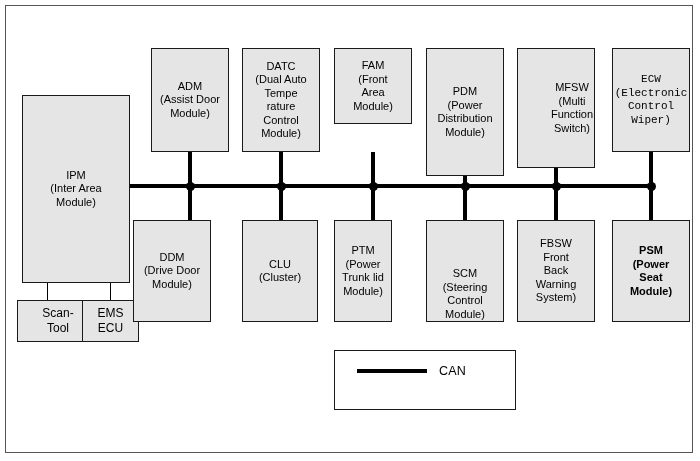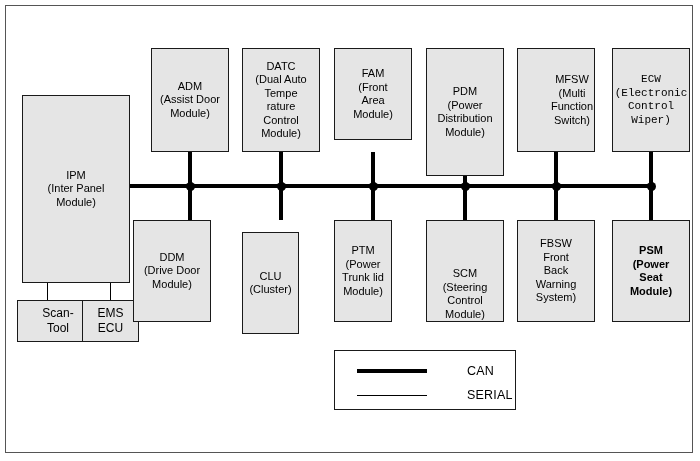--- a/index.html
+++ b/index.html
@@ -99,21 +99,21 @@
     background: #000000;
   }
   .legend-swatch-serial {
     width: 70px;
     height: 1px;
     background: #000000;
   }
   .legend-text {
     font-size: 12.5px;
     color: #000000;
-    margin-left: 40px;
+    margin-left: 12px;
     letter-spacing: 0.2px;
   }
 </style>
 </head>
 <body>
 
 <div id="canvas">
   <div class="frame"></div>
 
   <div class="can-h" style="left:130px; top:184px; width:524px;"></div>
@@ -137,21 +137,21 @@
   <div class="node-dot" style="left:368.5px; top:181.5px;"></div>
   <div class="node-dot" style="left:460.5px; top:181.5px;"></div>
   <div class="node-dot" style="left:551.5px; top:181.5px;"></div>
   <div class="node-dot" style="left:646.5px; top:181.5px;"></div>
 
   <div class="serial-v" style="left:47px; top:283px; height:18px;"></div>
   <div class="serial-v" style="left:110px; top:283px; height:18px;"></div>
 
   <div class="node" style="left:22px; top:95px; width:108px; height:188px;">
     <span class="label">IPM
-(Inter Panel
+(Inter Area
 Module)</span>
   </div>
 
   <div class="node small" style="left:17px; top:300px; width:82px; height:42px;">
     <span class="label">Scan-
 Tool</span>
   </div>
   <div class="node small" style="left:82px; top:300px; width:57px; height:42px;">
     <span class="label">EMS
 ECU</span>
@@ -163,51 +163,51 @@
 Module)</span>
   </div>
   <div class="node" style="left:242px; top:48px; width:78px; height:104px;">
     <span class="label">DATC
 (Dual Auto
 Tempe
 rature
 Control
 Module)</span>
   </div>
-  <div class="node" style="left:334px; top:48px; width:78px; height:92px;">
+  <div class="node" style="left:334px; top:48px; width:78px; height:76px;">
     <span class="label">FAM
 (Front
 Area
 Module)</span>
   </div>
   <div class="node" style="left:426px; top:48px; width:78px; height:128px;">
     <span class="label">PDM
 (Power
 Distribution
 Module)</span>
   </div>
-  <div class="node" style="left:517px; top:48px; width:78px; height:104px;padding-left:32px;">
+  <div class="node" style="left:517px; top:48px; width:78px; height:120px;padding-left:32px;">
     <span class="label">MFSW
 (Multi
 Function
 Switch)</span>
   </div>
   <div class="node" style="left:612px; top:48px; width:78px; height:104px;font-family:Liberation Mono, monospace;">
     <span class="label">ECW
 (Electronic
 Control
 Wiper)</span>
   </div>
 
   <div class="node" style="left:133px; top:220px; width:78px; height:102px;">
     <span class="label">DDM
 (Drive Door
 Module)</span>
   </div>
-  <div class="node" style="left:242px; top:232px; width:57px; height:102px;">
+  <div class="node" style="left:242px; top:220px; width:76px; height:102px;">
     <span class="label">CLU
 (Cluster)</span>
   </div>
   <div class="node" style="left:334px; top:220px; width:58px; height:102px;">
     <span class="label">PTM
 (Power
 Trunk lid
 Module)</span>
   </div>
   <div class="node" style="left:426px; top:220px; width:78px; height:102px;align-items:flex-end;">
@@ -228,18 +228,14 @@
 (Power
 Seat
 Module)</span>
   </div>
 
   <div class="legend" style="left:334px; top:350px; width:182px; height:60px;">
     <div class="legend-row" style="left:22px; top:13px;">
       <span class="legend-swatch-can"></span>
       <span class="legend-text">CAN</span>
     </div>
-    <div class="legend-row" style="left:22px; top:37px;">
-      <span class="legend-swatch-serial"></span>
-      <span class="legend-text">SERIAL</span>
-    </div>
   </div>
 </div>
 
 </body></html>

